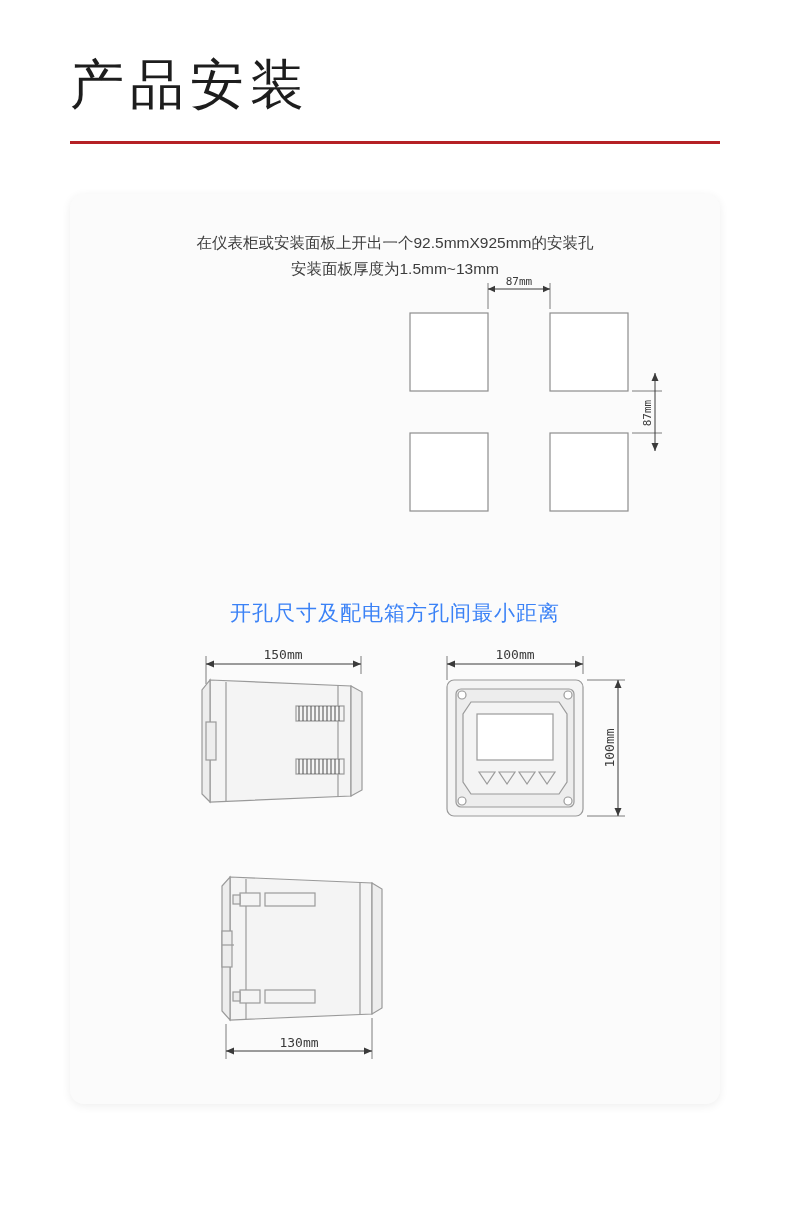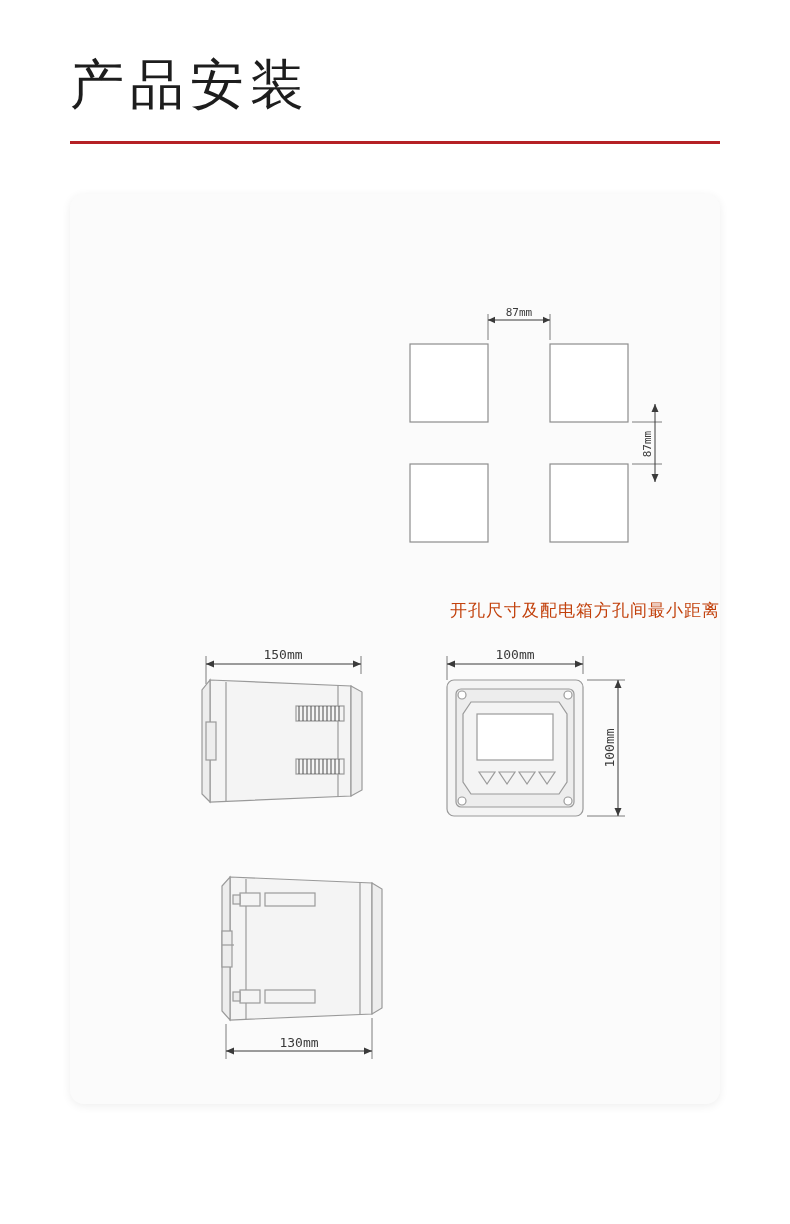--- a/index.html
+++ b/index.html
@@ -68,34 +68,34 @@
     font-size: 15.5px;
     line-height: 26px;
     color: #3c3c3c;
   }
 
   .caption {
     position: absolute;
     left: 0;
     top: 405px;
     width: 650px;
-    text-align: right;
-    font-size: 17px;
-    color: #c2410c;
+    text-align: center;
+    font-size: 21px;
+    color: #3b82f6;
     letter-spacing: 1px;
   }
 
   
   .fig {
     position: absolute;
   }
   .fig svg { display: block; }
 
   #fig-cutout  { left: 60px;  top: 95px; }
-  #fig-spacing { left: 320px; top: 110px; }
+  #fig-spacing { left: 320px; top: 79px; }
   #fig-side    { left: 36px;  top: 450px; }
   #fig-front   { left: 345px; top: 450px; }
   #fig-top     { left: 52px;  top: 665px; }
 
   .dimtext {
     font-family: "DejaVu Sans Mono", monospace;
     font-size: 11px;
     fill: #3a3a3a;
   }
   .dimtext.big {
@@ -141,20 +141,24 @@
 
 <div class="page">
 
   <div class="header">
     <h1 class="page-title">产品安装</h1>
     <div class="title-rule"></div>
   </div>
 
   <div class="card">
 
+    <div class="intro">
+      <div>在仪表柜或安装面板上开出一个92.5mmX925mm的安装孔</div>
+      <div>安装面板厚度为1.5mm~13mm</div>
+    </div>
 
 
     <div class="fig" id="fig-spacing">
       <svg width="290" height="300" viewBox="0 0 290 300">
 
         <rect x="20" y="40" width="78" height="78" class="boxline"></rect>
         <rect x="160" y="40" width="78" height="78" class="boxline"></rect>
         <rect x="20" y="160" width="78" height="78" class="boxline"></rect>
         <rect x="160" y="160" width="78" height="78" class="boxline"></rect>
 

